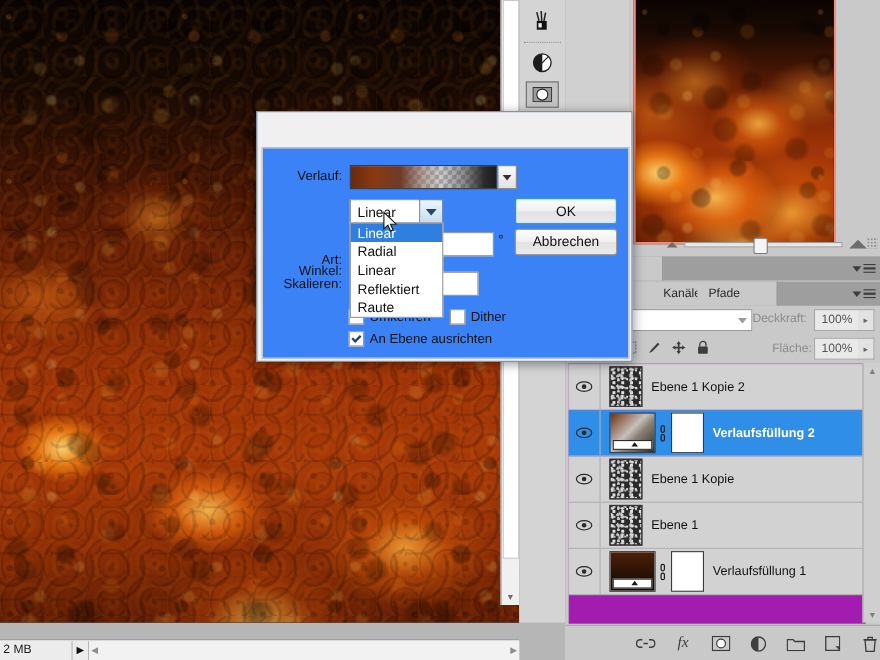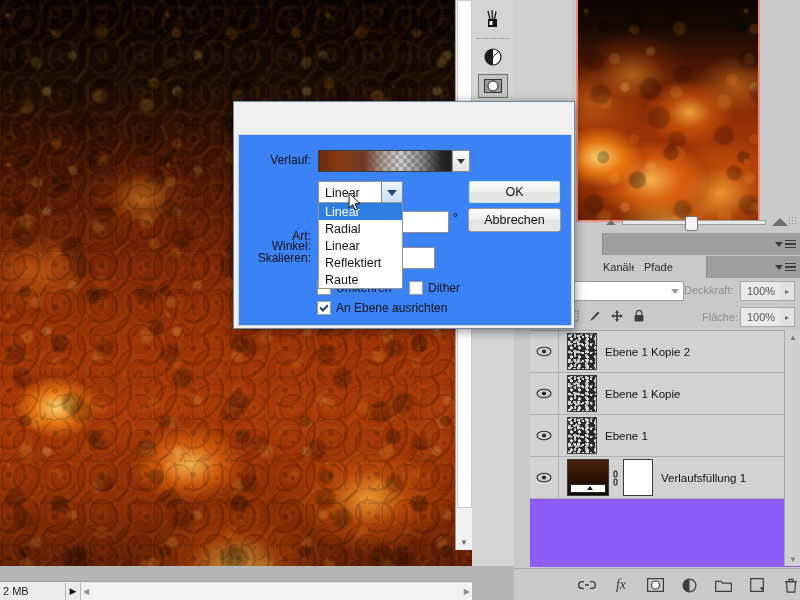--- a/index.html
+++ b/index.html
@@ -116,21 +116,21 @@
      display:flex;align-items:center;justify-content:flex-end;padding-right:4px;}
   #blend-select .tri{width:0;height:0;border-left:4px solid transparent;border-right:4px solid transparent;border-top:5px solid #9b9b9b;}
   .opa-label{position:absolute;font-size:11px;color:#8c8c8c;}
   .opa-box{position:absolute;height:18px;background:#e9e9e9;border:1px solid #a8a8a8;display:flex;align-items:center;justify-content:center;
       font-size:11px;color:#555;}
   .opa-tri{position:absolute;width:14px;height:18px;border:1px solid #a8a8a8;border-left:none;background:#e2e2e2;
       display:flex;align-items:center;justify-content:center;font-size:8px;color:#666;}
   #lock-row{position:absolute;left:0;top:48px;width:286px;height:24px;}
   #lock-row .lk{position:absolute;top:3px;width:17px;height:17px;display:flex;align-items:center;justify-content:center;color:#4a4a4a;}
 
-  #layer-list{position:absolute;left:16px;top:74px;width:270px;height:236px;background:#8b5cf6;border-top:1px solid #a5a5a5;}
+  #layer-list{position:absolute;left:3px;top:74px;width:270px;height:236px;background:#a21caf;border-top:1px solid #a5a5a5;}
   .layer-row{position:relative;height:41px;border-bottom:1px solid #b0b0b0;display:flex;align-items:center;background:#d2d2d2;}
   .layer-row.selected{background:#2f8fe8;}
   .eye-cell{width:28px;height:41px;display:flex;align-items:center;justify-content:center;border-right:1px solid #b0b0b0;}
   .thumb-noise{width:28px;height:35px;border:1px solid #3a3a3a;
      background-color:#2a2a2a;
      background-image:
         radial-gradient(circle at 20% 25%,#d8d8d8 0 1.4px,transparent 1.6px),
         radial-gradient(circle at 65% 15%,#c6c6c6 0 1.2px,transparent 1.4px),
         radial-gradient(circle at 40% 55%,#e0e0e0 0 1.5px,transparent 1.7px),
         radial-gradient(circle at 82% 62%,#bdbdbd 0 1.3px,transparent 1.5px),
@@ -354,20 +354,40 @@
       <div class="eye-cell">
         <svg width="16" height="11" viewBox="0 0 16 11">
           <ellipse cx="8" cy="5.5" rx="7" ry="4.3" fill="none" stroke="#2b2b2b" stroke-width="1.1"></ellipse>
           <circle cx="8" cy="5.5" r="2.1" fill="#2b2b2b"></circle>
         </svg>
       </div>
       <div style="margin-left:8px;" class="thumb-noise"></div>
       <span class="layer-name">Ebene 1 Kopie 2</span>
     </div>
 
+    <div class="layer-row selected">
+      <div class="eye-cell">
+        <svg width="16" height="11" viewBox="0 0 16 11">
+          <ellipse cx="8" cy="5.5" rx="7" ry="4.3" fill="none" stroke="#2b2b2b" stroke-width="1.1"></ellipse>
+          <circle cx="8" cy="5.5" r="2.1" fill="#2b2b2b"></circle>
+        </svg>
+      </div>
+      <div style="margin-left:8px;" class="thumb-grad">
+        <div class="g1"></div>
+        <div class="bar"></div>
+      </div>
+      <span class="link-ico">
+        <svg width="9" height="16" viewBox="0 0 9 16">
+            <rect x="3" y="1" width="3" height="6" rx="1.4" fill="none" stroke="#1d1d1d" stroke-width="1.1"></rect>
+            <rect x="3" y="9" width="3" height="6" rx="1.4" fill="none" stroke="#1d1d1d" stroke-width="1.1"></rect>
+          </svg>
+      </span>
+      <div class="thumb-white" style="margin-left:2px;"></div>
+      <span class="layer-name">Verlaufsfüllung 2</span>
+    </div>
 
     <div class="layer-row">
       <div class="eye-cell">
         <svg width="16" height="11" viewBox="0 0 16 11">
           <ellipse cx="8" cy="5.5" rx="7" ry="4.3" fill="none" stroke="#2b2b2b" stroke-width="1.1"></ellipse>
           <circle cx="8" cy="5.5" r="2.1" fill="#2b2b2b"></circle>
         </svg>
       </div>
       <div style="margin-left:8px;" class="thumb-noise"></div>
       <span class="layer-name">Ebene 1 Kopie</span>

